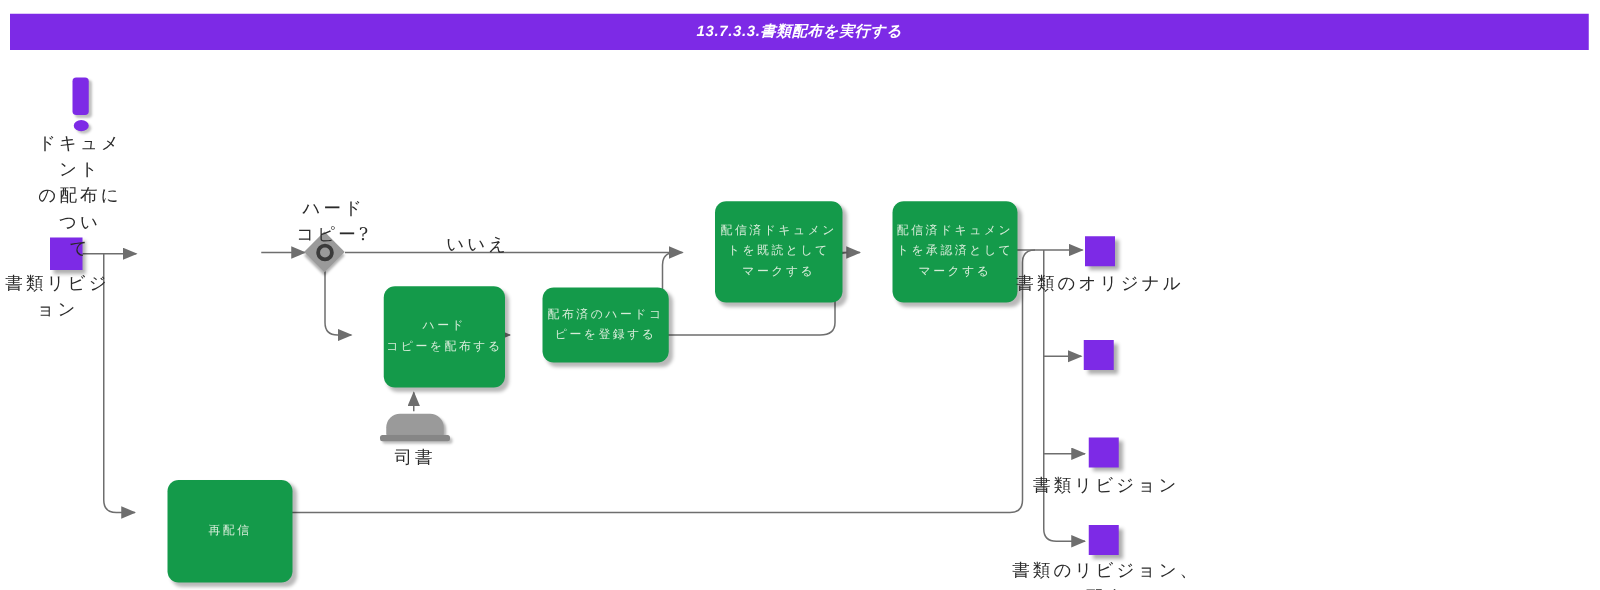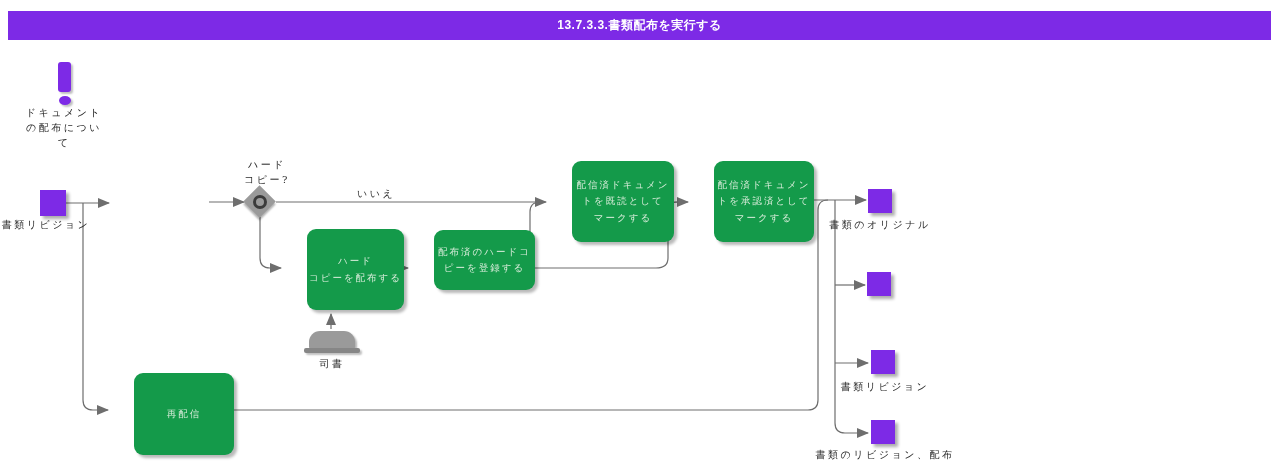--- a/index.html
+++ b/index.html
@@ -10,36 +10,36 @@
   }
   html,body{margin:0;padding:0;background:#fff;}
   #canvas{
     position:relative;width:1280px;height:472px;background:#ffffff;overflow:hidden;
     font-family:"DejaVu Serif",serif;
   }
   .hdr{
     position:absolute;left:8px;top:11px;width:1263px;height:29px;
     background:var(--purple);color:#ffffff;
     display:flex;align-items:center;justify-content:center;
-    font-family:"Liberation Sans",sans-serif;font-size:12px;font-weight:bold;letter-spacing:.5px;
+    font-family:"Liberation Sans",sans-serif;font-size:12px;font-weight:bold;letter-spacing:.5px;font-style:italic;
   }
   svg.wires{position:absolute;left:0;top:0;z-index:1;}
   .edge{stroke:var(--line);stroke-width:1.2;fill:none;}
   .task{
     position:absolute;z-index:2;background:var(--green);border-radius:9px;
     box-shadow:3px 3px 3px rgba(0,0,0,.28);
     display:flex;align-items:center;justify-content:center;text-align:center;
     color:#d7ecd9;font-size:9.5px;letter-spacing:2px;line-height:1.7;white-space:pre-line;margin-left:24px;
   }
   .sq{
     position:absolute;z-index:2;background:var(--purple);
     box-shadow:3px 3px 3px rgba(0,0,0,.32);
   }
   .lbl{
-    position:absolute;z-index:3;color:#2a2a2a;font-size:10px;letter-spacing:2.5px;
+    position:absolute;z-index:3;color:#2a2a2a;font-size:14px;letter-spacing:2.5px;
     line-height:1.5;white-space:pre-line;
   }
   .center{text-align:center;}
   .diamond{
     position:absolute;z-index:2;left:248px;top:190px;width:23px;height:23px;
     background:var(--gray);transform:rotate(45deg);
     box-shadow:2px 2px 2px rgba(0,0,0,.3);
   }
   .gw-circle{
     position:absolute;z-index:3;left:253px;top:195px;width:8px;height:8px;
@@ -107,21 +107,21 @@
   <div class="task" style="left:283px;top:229px;width:97px;height:81px;">ハード
 コピーを配布する</div>
   <div class="task" style="left:410px;top:230px;width:101px;height:60px;">配布済のハードコ
 ピーを登録する</div>
   <div class="task" style="left:548px;top:161px;width:102px;height:81px;">配信済ドキュメン
 トを既読として
 マークする</div>
   <div class="task" style="left:690px;top:161px;width:100px;height:81px;">配信済ドキュメン
 トを承認済として
 マークする</div>
-  <div class="task" style="left:110px;top:373px;width:100px;height:82px;">再配信</div>
+  <div class="task" style="left:110px;top:384px;width:100px;height:82px;">再配信</div>
 
   <div class="diamond"></div>
   <div class="gw-circle"></div>
   <div class="lbl center" style="left:234px;top:157px;width:66px;">ハード
 コピー?</div>
   <div class="lbl" style="left:309px;top:186px;margin-left:48px;">いいえ</div>
 
   <div class="actor-dome"></div>
   <div class="actor-base"></div>
   <div class="lbl center" style="left:307px;top:356px;width:50px;">司書</div>

